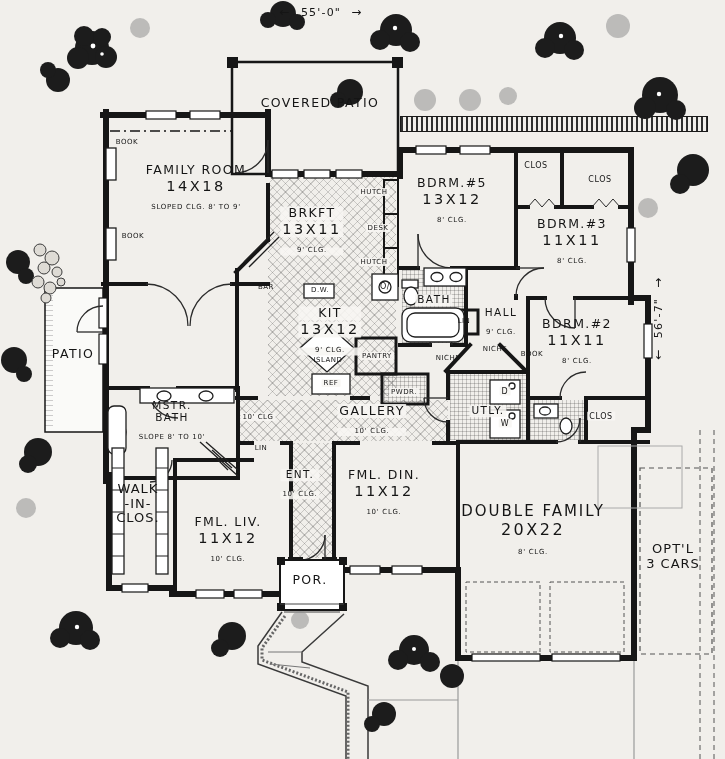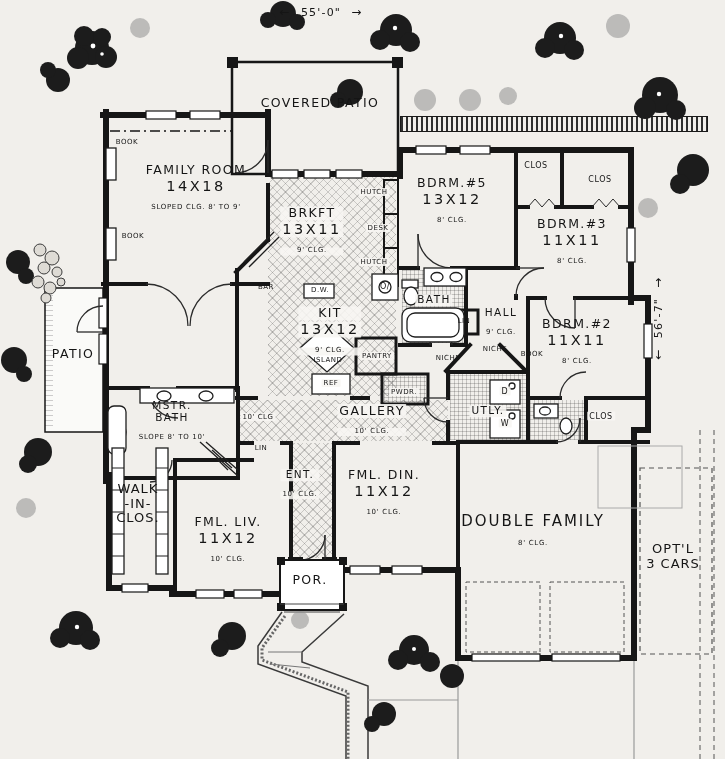--- a/index.html
+++ b/index.html
@@ -419,20 +419,21 @@
   </div>
 
   <div class="lbl" style="left:138px;top:504px;">
     <span class="tri">WALK</span>
     <span class="tri">-IN-</span>
     <span class="tri">CLOS.</span>
   </div>
 
   <div class="lbl big" style="left:533px;top:530px;">
     <span class="rname">DOUBLE FAMILY</span>
+    <span class="rsize">20X22</span>
     <span class="rnote">8' CLG.</span>
   </div>
 
   <div class="lbl" style="left:310px;top:580px;">
       <span class="rname">POR.</span>
     </div>
 
   <div class="lbl" style="left:673px;top:557px;">
     <span class="tri">OPT'L</span>
     <span class="tri">3 CARS</span>

